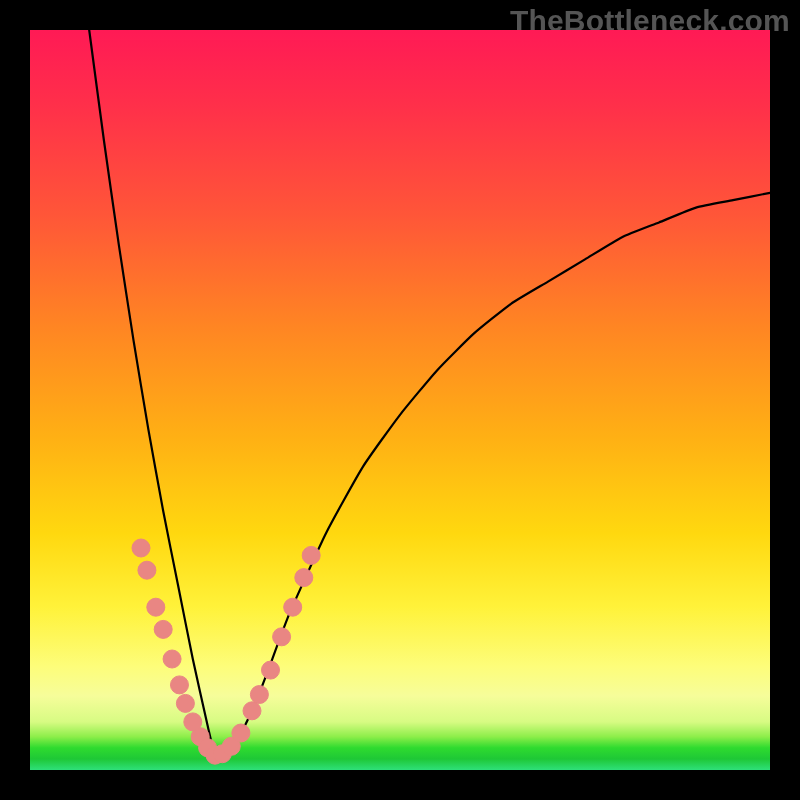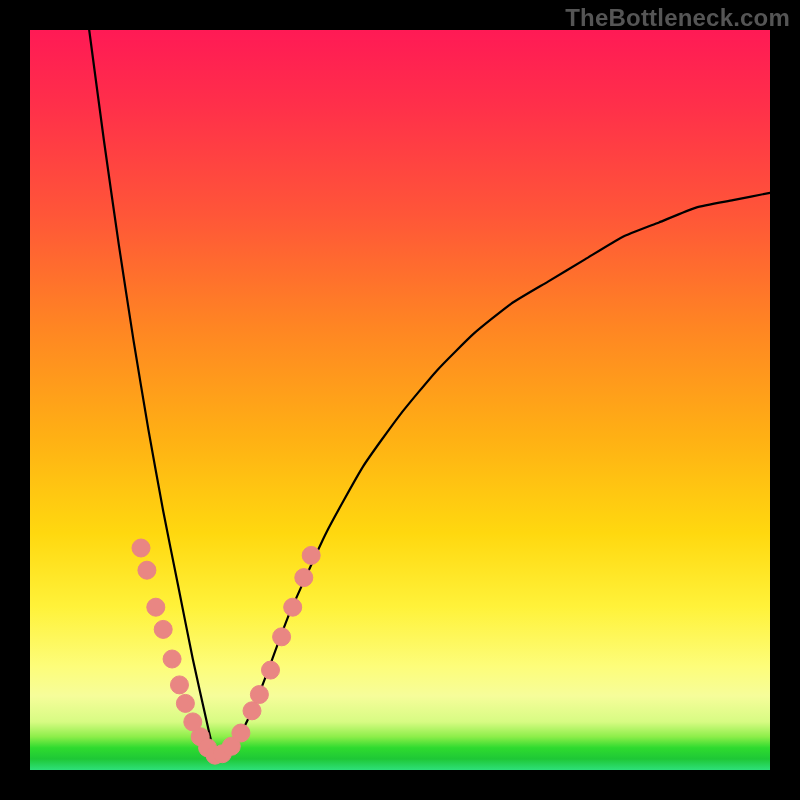--- a/index.html
+++ b/index.html
@@ -40,21 +40,21 @@
       #2fdb2f 97%,
       #1ec836 98.5%,
       #2fe07a 100%
     );
   }
   .watermark {
     position: absolute;
     top: 4px;
     right: 10px;
     color: #555;
-    font-size: 24px;
+    font-size: 30px;
     font-weight: 600;
     letter-spacing: 0.2px;
     user-select: none;
   }
   svg.curve {
     position: absolute;
     left: 0;
     top: 0;
     width: 740px;
     height: 740px;

